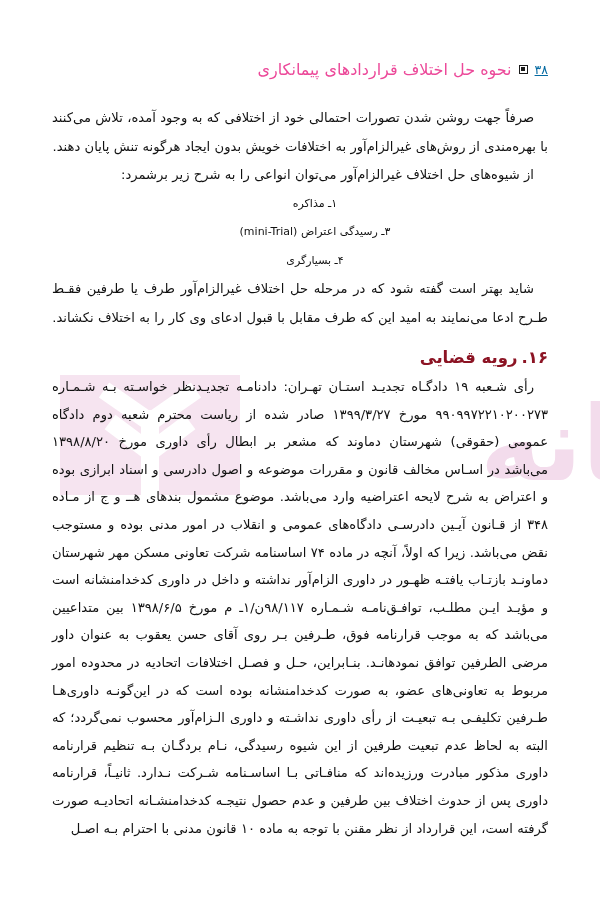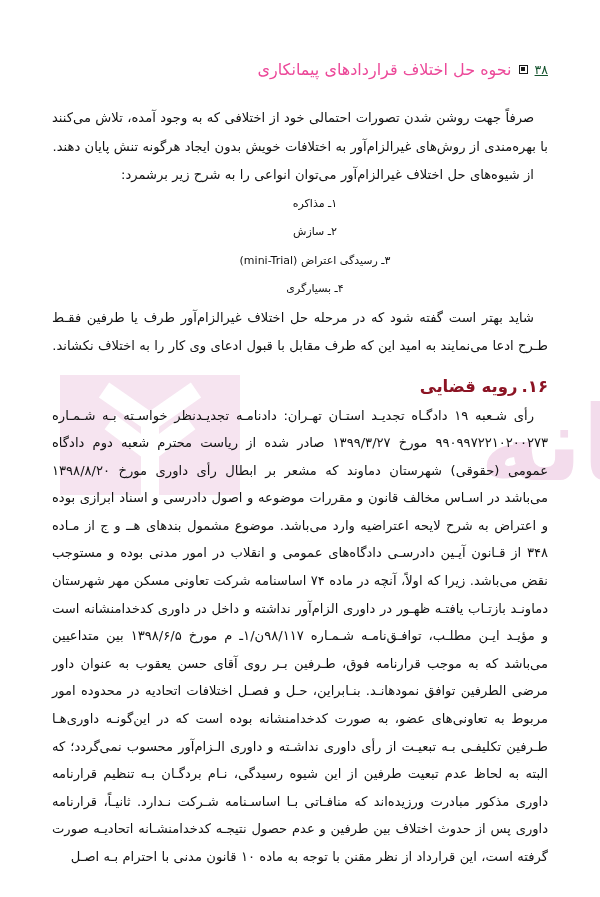--- a/index.html
+++ b/index.html
@@ -40,21 +40,21 @@
     height: 26px;
     display: flex;
     flex-direction: row;
     justify-content: flex-start;
     align-items: center;
     gap: 7px;
     z-index: 2;
   }
   .header-pagenum {
     font-size: 12.5px;
-    color: #14532d;
+    color: #0369a1;
     letter-spacing: 0;
     font-family: "DejaVu Sans", sans-serif;
     text-decoration: underline;
   }
   .header-mark {
     width: 9px;
     height: 9px;
     border: 1.6px solid #1a1a1a;
     box-sizing: border-box;
     position: relative;
@@ -149,21 +149,20 @@
 
   <div class="content">
 
     <p class="para indent">صرفاً جهت روشن شدن تصورات احتمالی خود از اختلافی که به وجود آمده، تلاش می‌کنند با بهره‌مندی از روش‌های غیرالزام‌آور به اختلافات خویش بدون ایجاد هرگونه تنش پایان دهند.</p>
 
 
     <p class="para indent">از شیوه‌های حل اختلاف غیرالزام‌آور می‌توان انواعی را به شرح زیر برشمرد:</p>
 
     <ul class="numlist">
       <li>۱ـ مذاکره</li>
-      <li>۲ـ سازش</li>
       <li>۳ـ رسیدگی اعتراض (mini-Trial)</li>
       <li>۴ـ بسیار‌گری</li>
     </ul>
 
     <p class="para indent">شاید بهتر است گفته شود که در مرحله حل اختلاف غیرالزام‌آور طرف یا طرفین فقـط طـرح ادعا می‌نمایند به امید این که طرف مقابل با قبول ادعای وی کار را به اختلاف نکشاند.</p>
 
     <h2 class="section-heading">
       <span class="heading-row">
         <span>۱۶.</span>
         <span>رویه قضایی</span>

